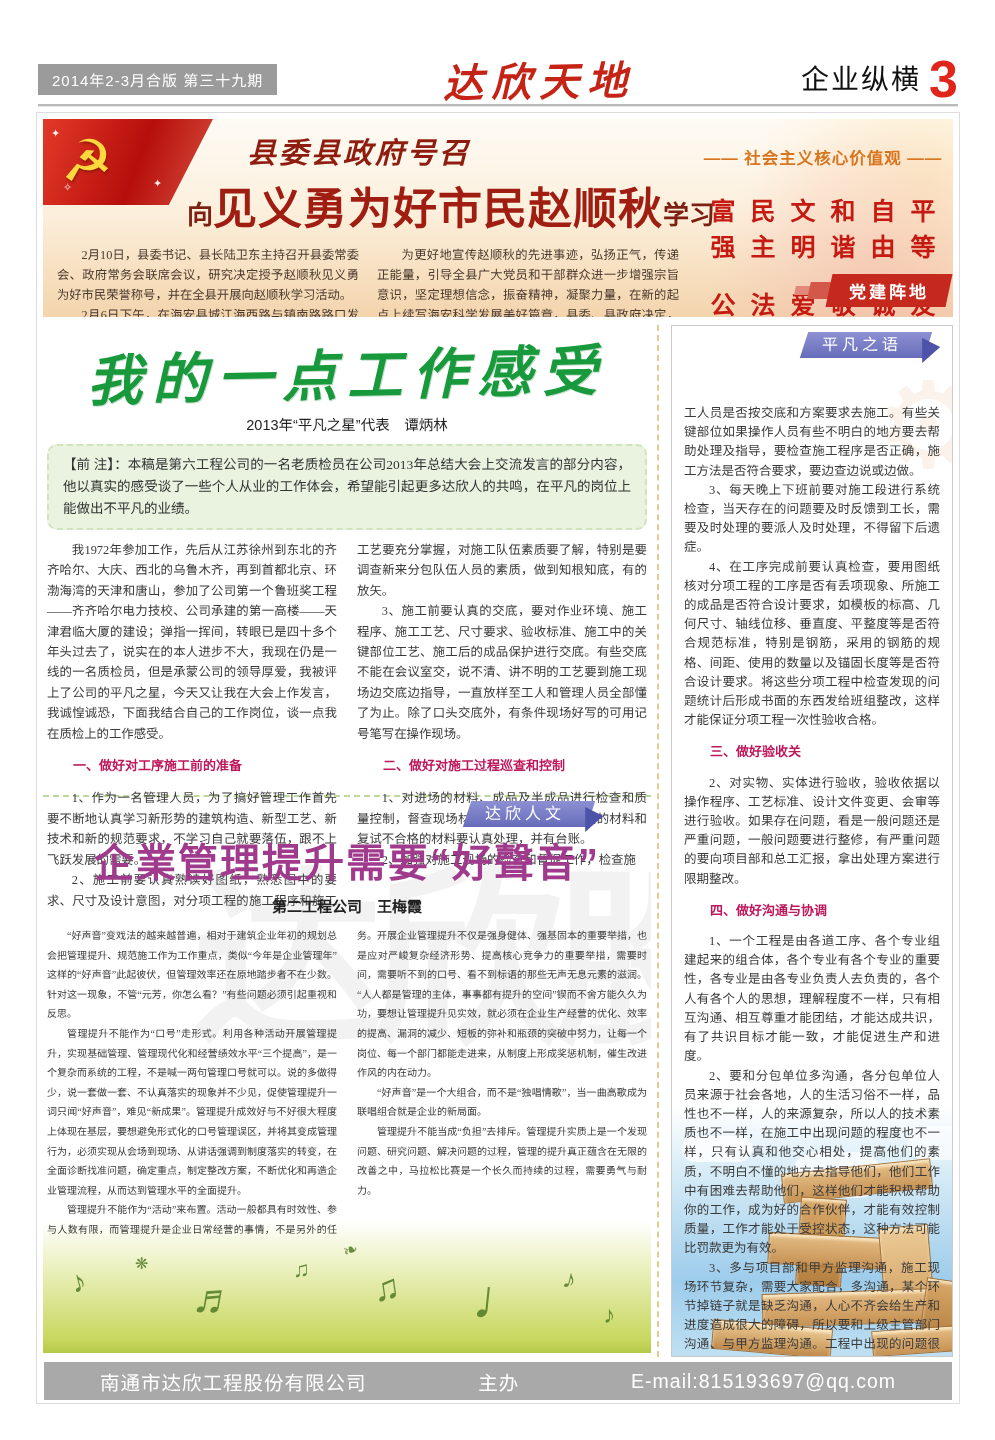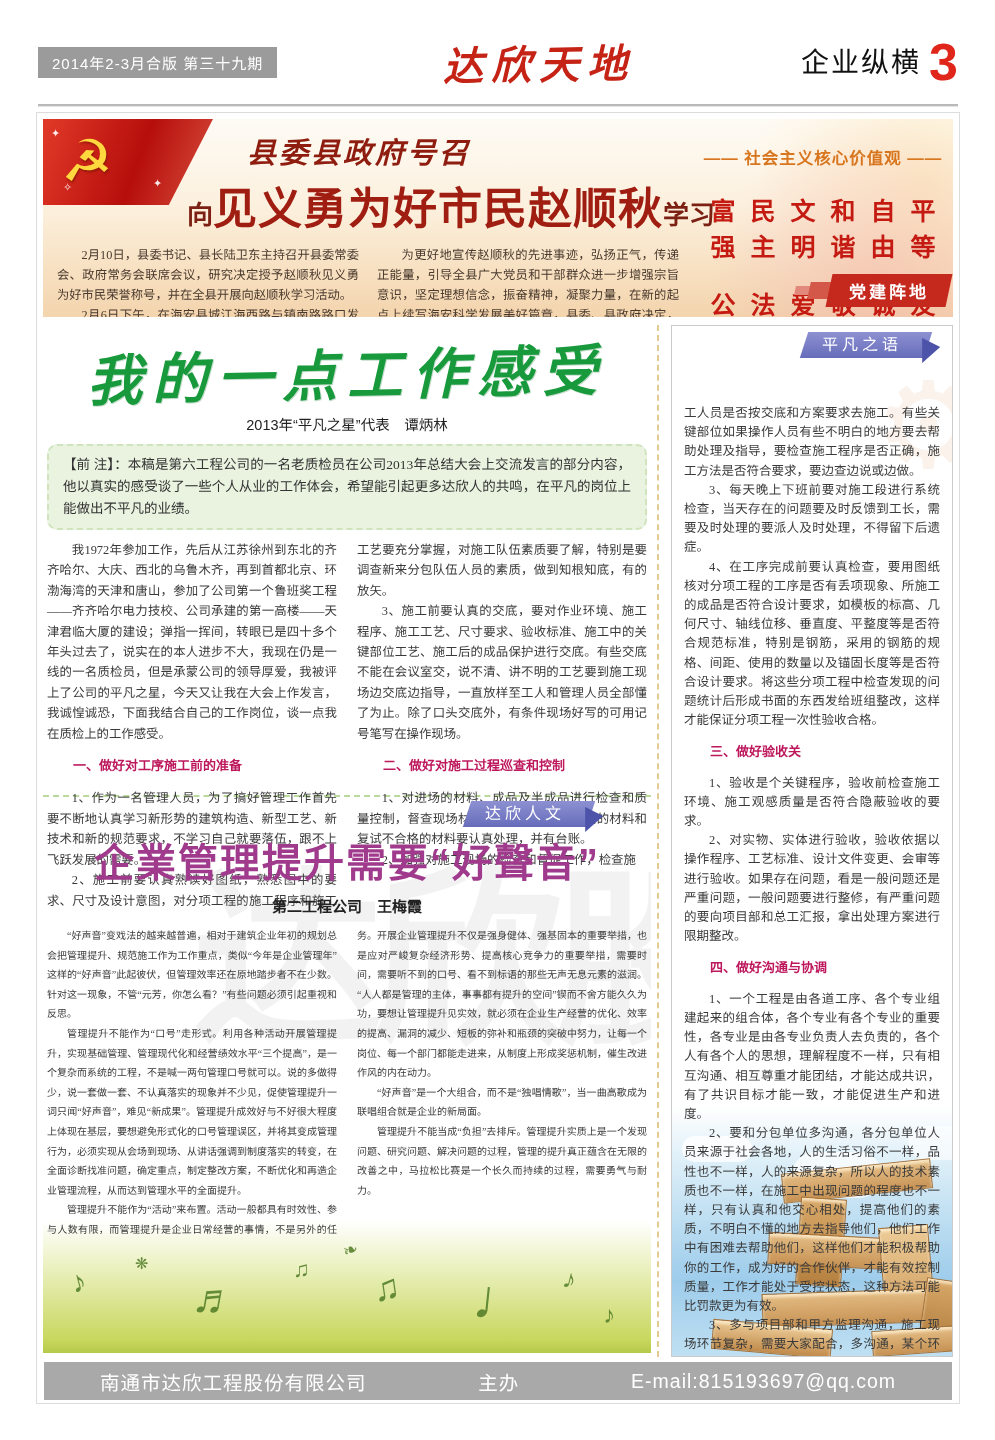--- a/index.html
+++ b/index.html
@@ -3,21 +3,21 @@
 <meta charset="utf-8">
 <style>
   * { margin:0; padding:0; box-sizing:border-box; }
   html,body { background:#ffffff; }
   .page {
     position:relative; width:995px; height:1440px; margin:0 auto;
     background:#ffffff; overflow:hidden;
     font-family:"Liberation Serif", serif; color:#3a3a3a;
   }
   
-  .masthead { position:absolute; top:39px; left:38px; width:920px; height:46px;
+  .masthead { position:absolute; top:56px; left:38px; width:920px; height:46px;
     display:flex; align-items:center; }
   .issue-box { background:#9b9b9b; color:#fff; font-family:"Liberation Sans",sans-serif;
     font-size:15px; padding:5px 14px; letter-spacing:1px; }
   .paper-title { flex:1; text-align:center; color:#c52315; font-size:40px; font-weight:bold;
     font-style:italic; letter-spacing:8px; transform:rotate(-1deg); }
   .section-wrap { display:flex; align-items:flex-end; gap:8px; }
   .section-title { font-size:28px; font-weight:normal; color:#111; letter-spacing:2px; padding-bottom:4px;}
   .page-num { font-size:52px; line-height:0.85; font-weight:bold; color:#e0261a;
     font-family:"Liberation Sans",sans-serif; }
   .head-rule { position:absolute; top:104px; left:38px; width:920px; height:3px;
@@ -258,21 +258,20 @@
       <div class="right-col">
         <div class="gear-bg">⚙</div>
         <div class="banner banner-pingfan">
           <span>平凡之语</span>
         </div>
         <div class="rc-body">
           <p class="no-indent">工人员是否按交底和方案要求去施工。有些关键部位如果操作人员有些不明白的地方要去帮助处理及指导，要检查施工程序是否正确，施工方法是否符合要求，要边查边说或边做。</p>
           <p>3、每天晚上下班前要对施工段进行系统检查，当天存在的问题要及时反馈到工长，需要及时处理的要派人及时处理，不得留下后遗症。</p>
           <p>4、在工序完成前要认真检查，要用图纸核对分项工程的工序是否有丢项现象、所施工的成品是否符合设计要求，如模板的标高、几何尺寸、轴线位移、垂直度、平整度等是否符合规范标准，特别是钢筋，采用的钢筋的规格、间距、使用的数量以及锚固长度等是否符合设计要求。将这些分项工程中检查发现的问题统计后形成书面的东西发给班组整改，这样才能保证分项工程一次性验收合格。</p>
           <h4 class="sec">三、做好验收关</h4>
-          <p>1、验收是个关键程序，验收前检查施工环境、施工观感质量是否符合隐蔽验收的要求。</p>
           <p>2、对实物、实体进行验收，验收依据以操作程序、工艺标准、设计文件变更、会审等进行验收。如果存在问题，看是一般问题还是严重问题，一般问题要进行整修，有严重问题的要向项目部和总工汇报，拿出处理方案进行限期整改。</p>
           <h4 class="sec">四、做好沟通与协调</h4>
           <p>1、一个工程是由各道工序、各个专业组建起来的组合体，各个专业有各个专业的重要性，各专业是由各专业负责人去负责的，各个人有各个人的思想，理解程度不一样，只有相互沟通、相互尊重才能团结，才能达成共识，有了共识目标才能一致，才能促进生产和进度。</p>
           <p>2、要和分包单位多沟通，各分包单位人员来源于社会各地，人的生活习俗不一样，品性也不一样，人的来源复杂，所以人的技术素质也不一样，在施工中出现问题的程度也不一样，只有认真和他交心相处，提高他们的素质，不明白不懂的地方去指导他们，他们工作中有困难去帮助他们，这样他们才能积极帮助你的工作，成为好的合作伙伴，才能有效控制质量，工作才能处于受控状态，这种方法可能比罚款更为有效。</p>
           <p>3、多与项目部和甲方监理沟通，施工现场环节复杂，需要大家配合，多沟通，某个环节掉链子就是缺乏沟通，人心不齐会给生产和进度造成很大的障碍，所以要和上级主管部门沟通、与甲方监理沟通。工程中出现的问题很多，如何去解决？因为各人对问题的认识不一样，意见上难免有分歧，只有达成共识统一意见，甲方、监理才能支持。</p>
 
         </div>
         <div class="blocks">
           <div class="blk b1"></div>
           <div class="blk b2"></div>

